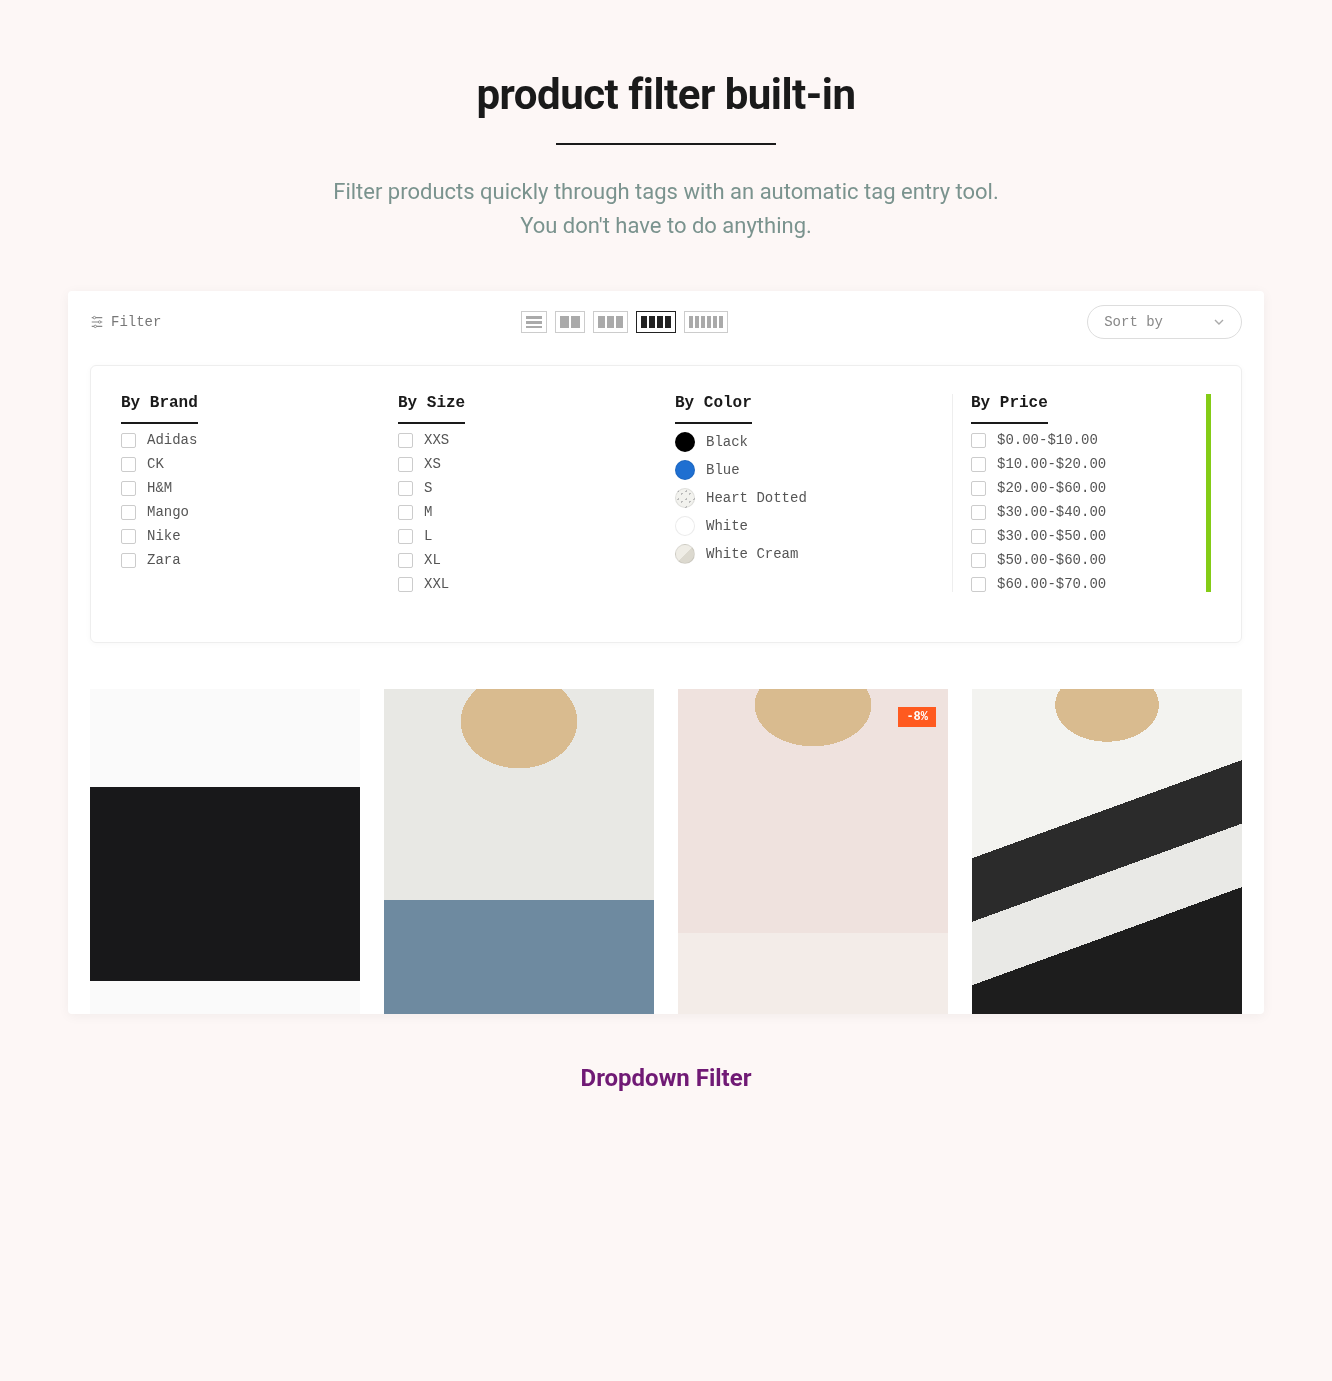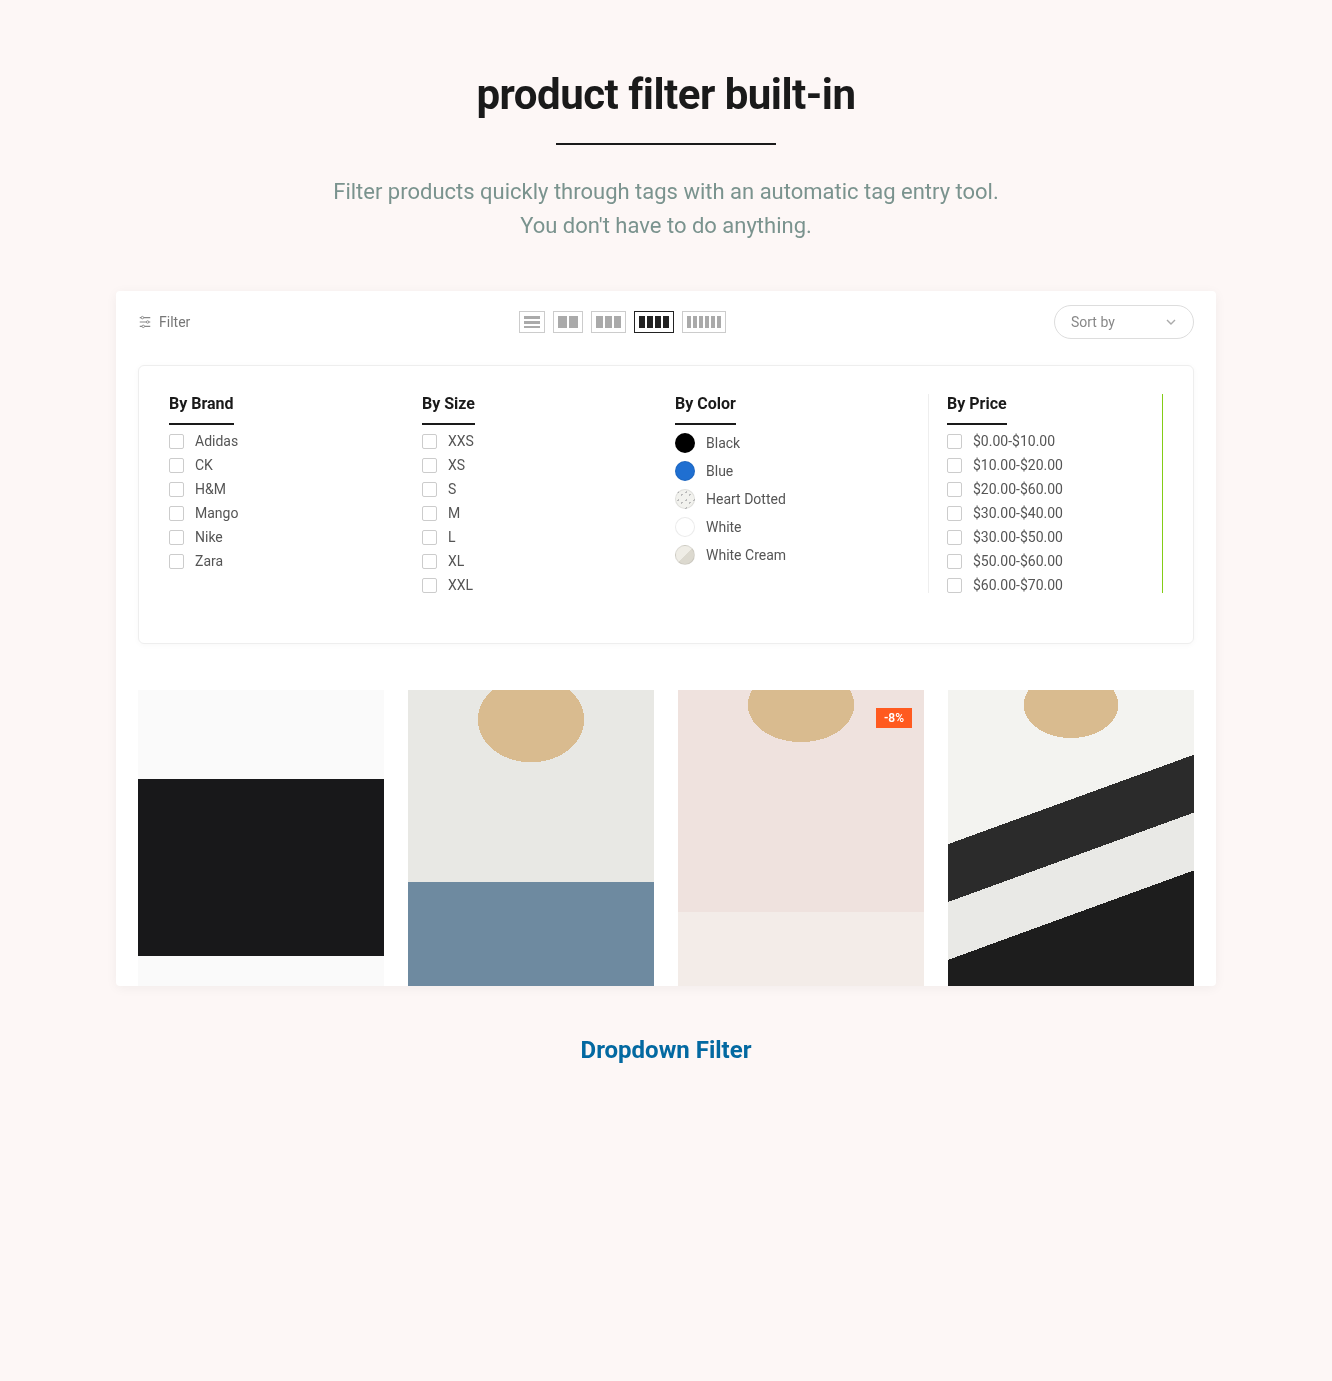--- a/index.html
+++ b/index.html
@@ -3,21 +3,21 @@
 <meta charset="utf-8">
 <style>
   * { box-sizing: border-box; margin: 0; padding: 0; }
   html, body {
     font-family: -apple-system, BlinkMacSystemFont, "Segoe UI", Roboto, "Helvetica Neue", Arial, sans-serif;
     background: #fdf7f6;
     color: #222;
     width: 1332px;
   }
   .page {
-    width: 1100px;
+    width: 1196px;
     margin: 0 auto;
     padding: 70px 0 40px 0;
   }
   .heading {
     text-align: center;
   }
   .heading h1 {
     font-size: 42px;
     font-weight: 700;
     color: #1a1a1a;
@@ -34,20 +34,21 @@
     line-height: 1.55;
     color: #7a938e;
     font-weight: 400;
   }
   .browser {
     background: #fff;
     border-radius: 4px;
     margin-top: 48px;
     box-shadow: 0 2px 12px rgba(0,0,0,0.05);
     padding: 0;
+    font-family: Liberation Mono, monospace;
   }
   .toolbar {
     display: flex;
     align-items: center;
     justify-content: space-between;
     padding: 14px 22px;
   }
   .filter-toggle {
     display: flex;
     align-items: center;
@@ -133,21 +134,21 @@
     flex-shrink:0;
     border:1px solid rgba(0,0,0,0.08);
   }
   .swatch.black{background:#000;}
   .swatch.blue{background:#1f6fd1;}
   .swatch.heart{background:radial-gradient(circle at 30% 30%, #bbb 1px, transparent 1px),radial-gradient(circle at 70% 60%, #bbb 1px, transparent 1px), #f2f2ee; background-size:8px 8px;}
   .swatch.white{background:#fff;}
   .swatch.cream{background:linear-gradient(135deg,#efede6 50%,#dcd9cf 50%);}
   .price-col {
     border-left: 1px solid #eee;
-    border-right: 1px solid #84cc16;
+    border-right: 5px solid #84cc16;
     padding-left: 18px;
     padding-right: 6px;
   }
   .products {
     display: grid;
     grid-template-columns: repeat(4, 1fr);
     gap: 24px;
     padding: 46px 22px 0 22px;
   }
   .product {
@@ -167,21 +168,21 @@
   }
   
   .p1{background:linear-gradient(to bottom,#fafafa 0 30%, #18181a 30% 90%, #fafafa 90%);}
   .p2{background:radial-gradient(ellipse 120% 80% at 50% 10%, #d9bb8f 0 18%, transparent 18%), linear-gradient(to bottom,#e8e8e4 0 65%, #6e8aa0 65%);}
   .p3{background:radial-gradient(ellipse 120% 70% at 50% 5%, #d9bb8f 0 18%, transparent 18%), linear-gradient(to bottom,#efe2de 0 75%, #f3ece8 75%);}
   .p4{background:radial-gradient(ellipse 120% 70% at 50% 5%, #d9bb8f 0 16%, transparent 16%), linear-gradient(160deg,#f3f3f0 0 40%, #2b2b2b 40% 55%, #e9e9e6 55% 70%, #1d1d1d 70%);}
   .caption {
     text-align:center;
     font-size:24px;
     font-weight:700;
-    color:#0369a1;
+    color:#701a75;
     margin-top:50px;
   }
 </style>
 </head>
 <body>
 
 <div class="page">
 
   <div class="heading">
     <h1>product filter built-in</h1>

